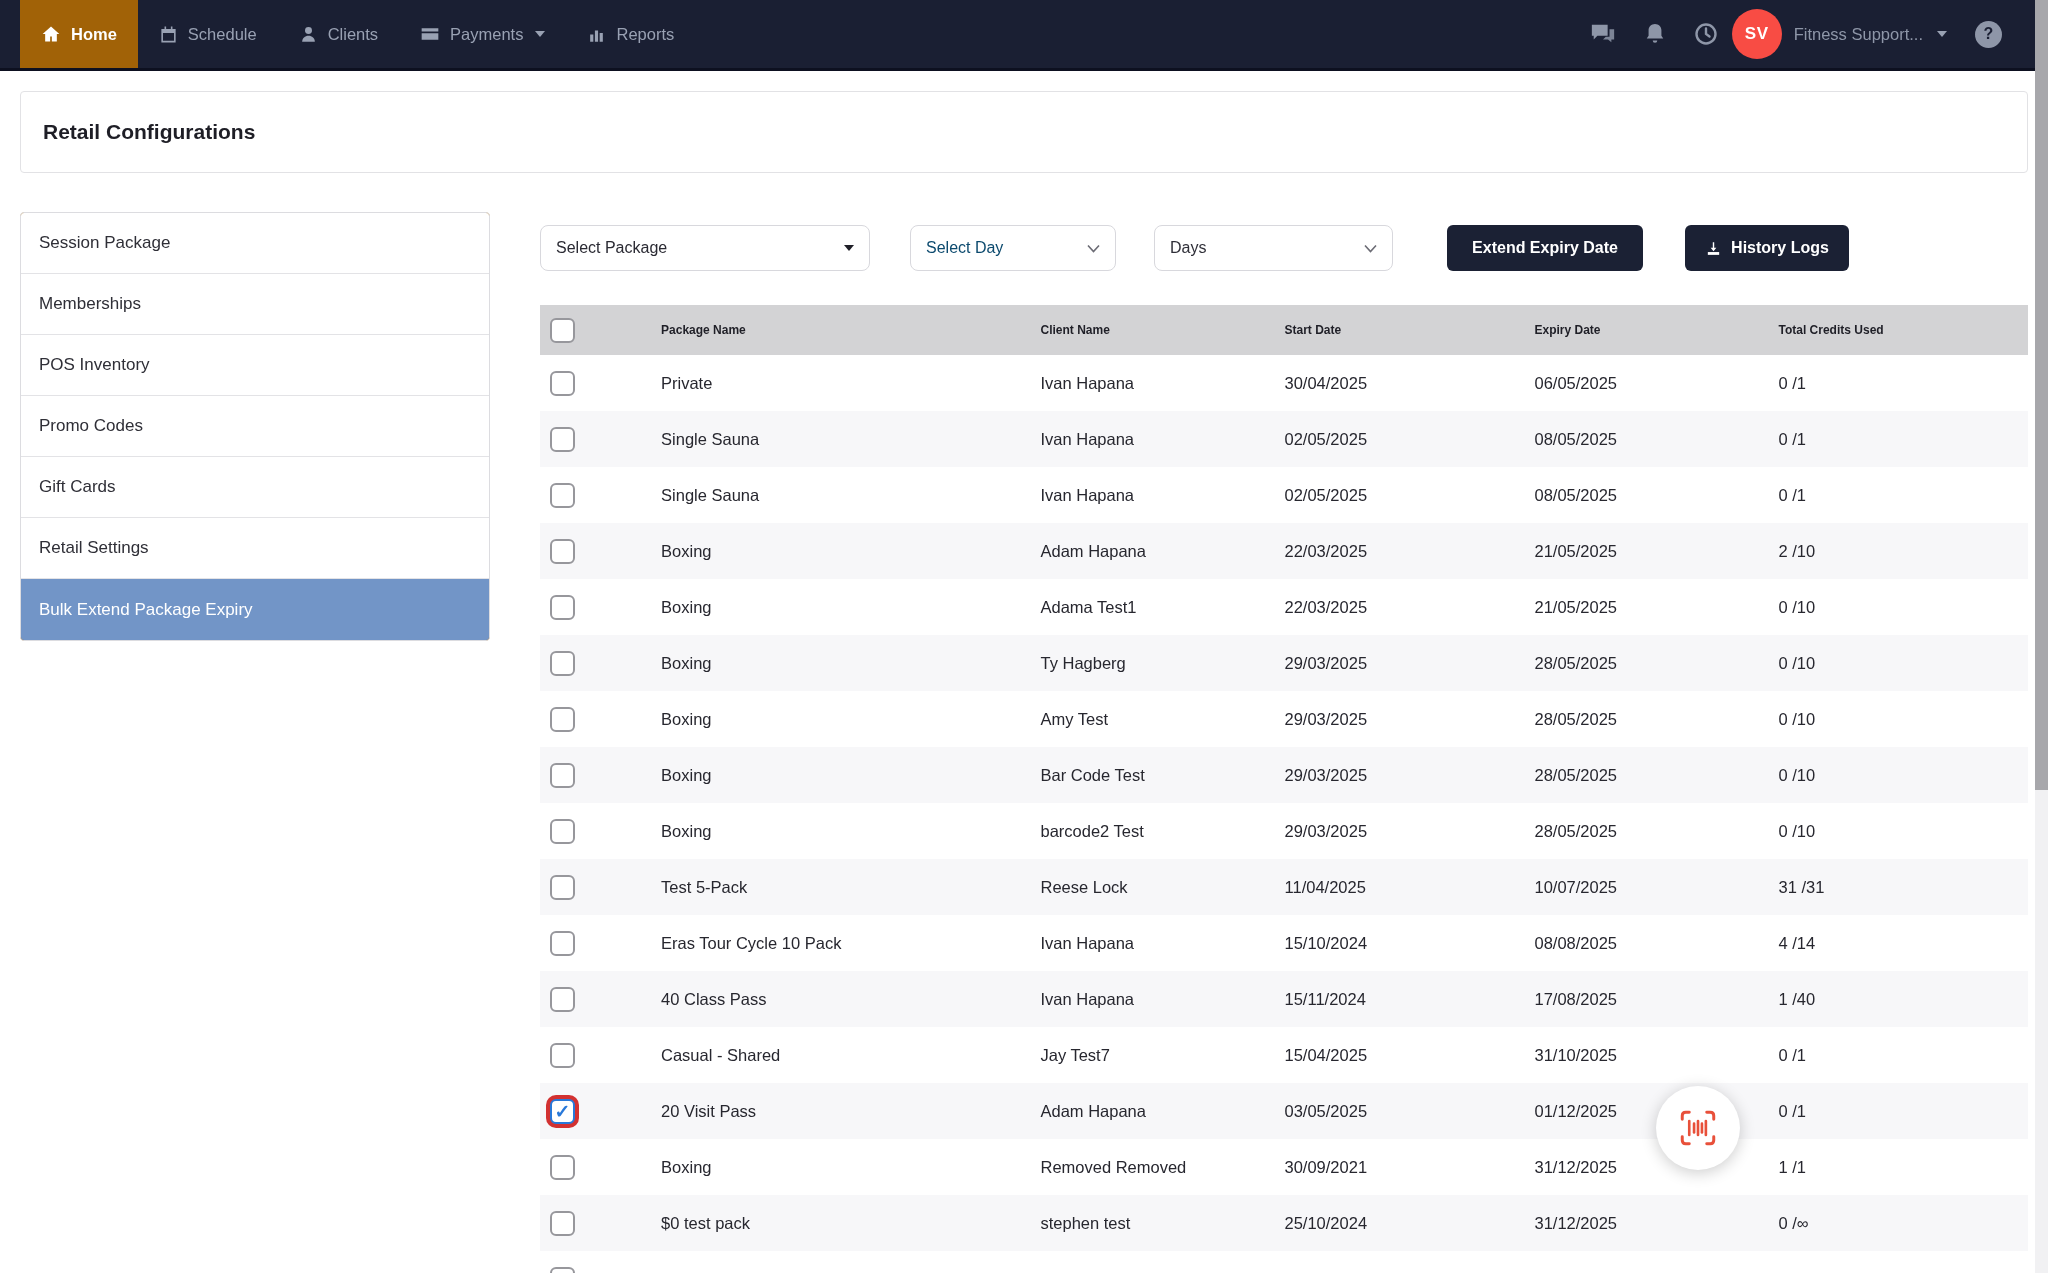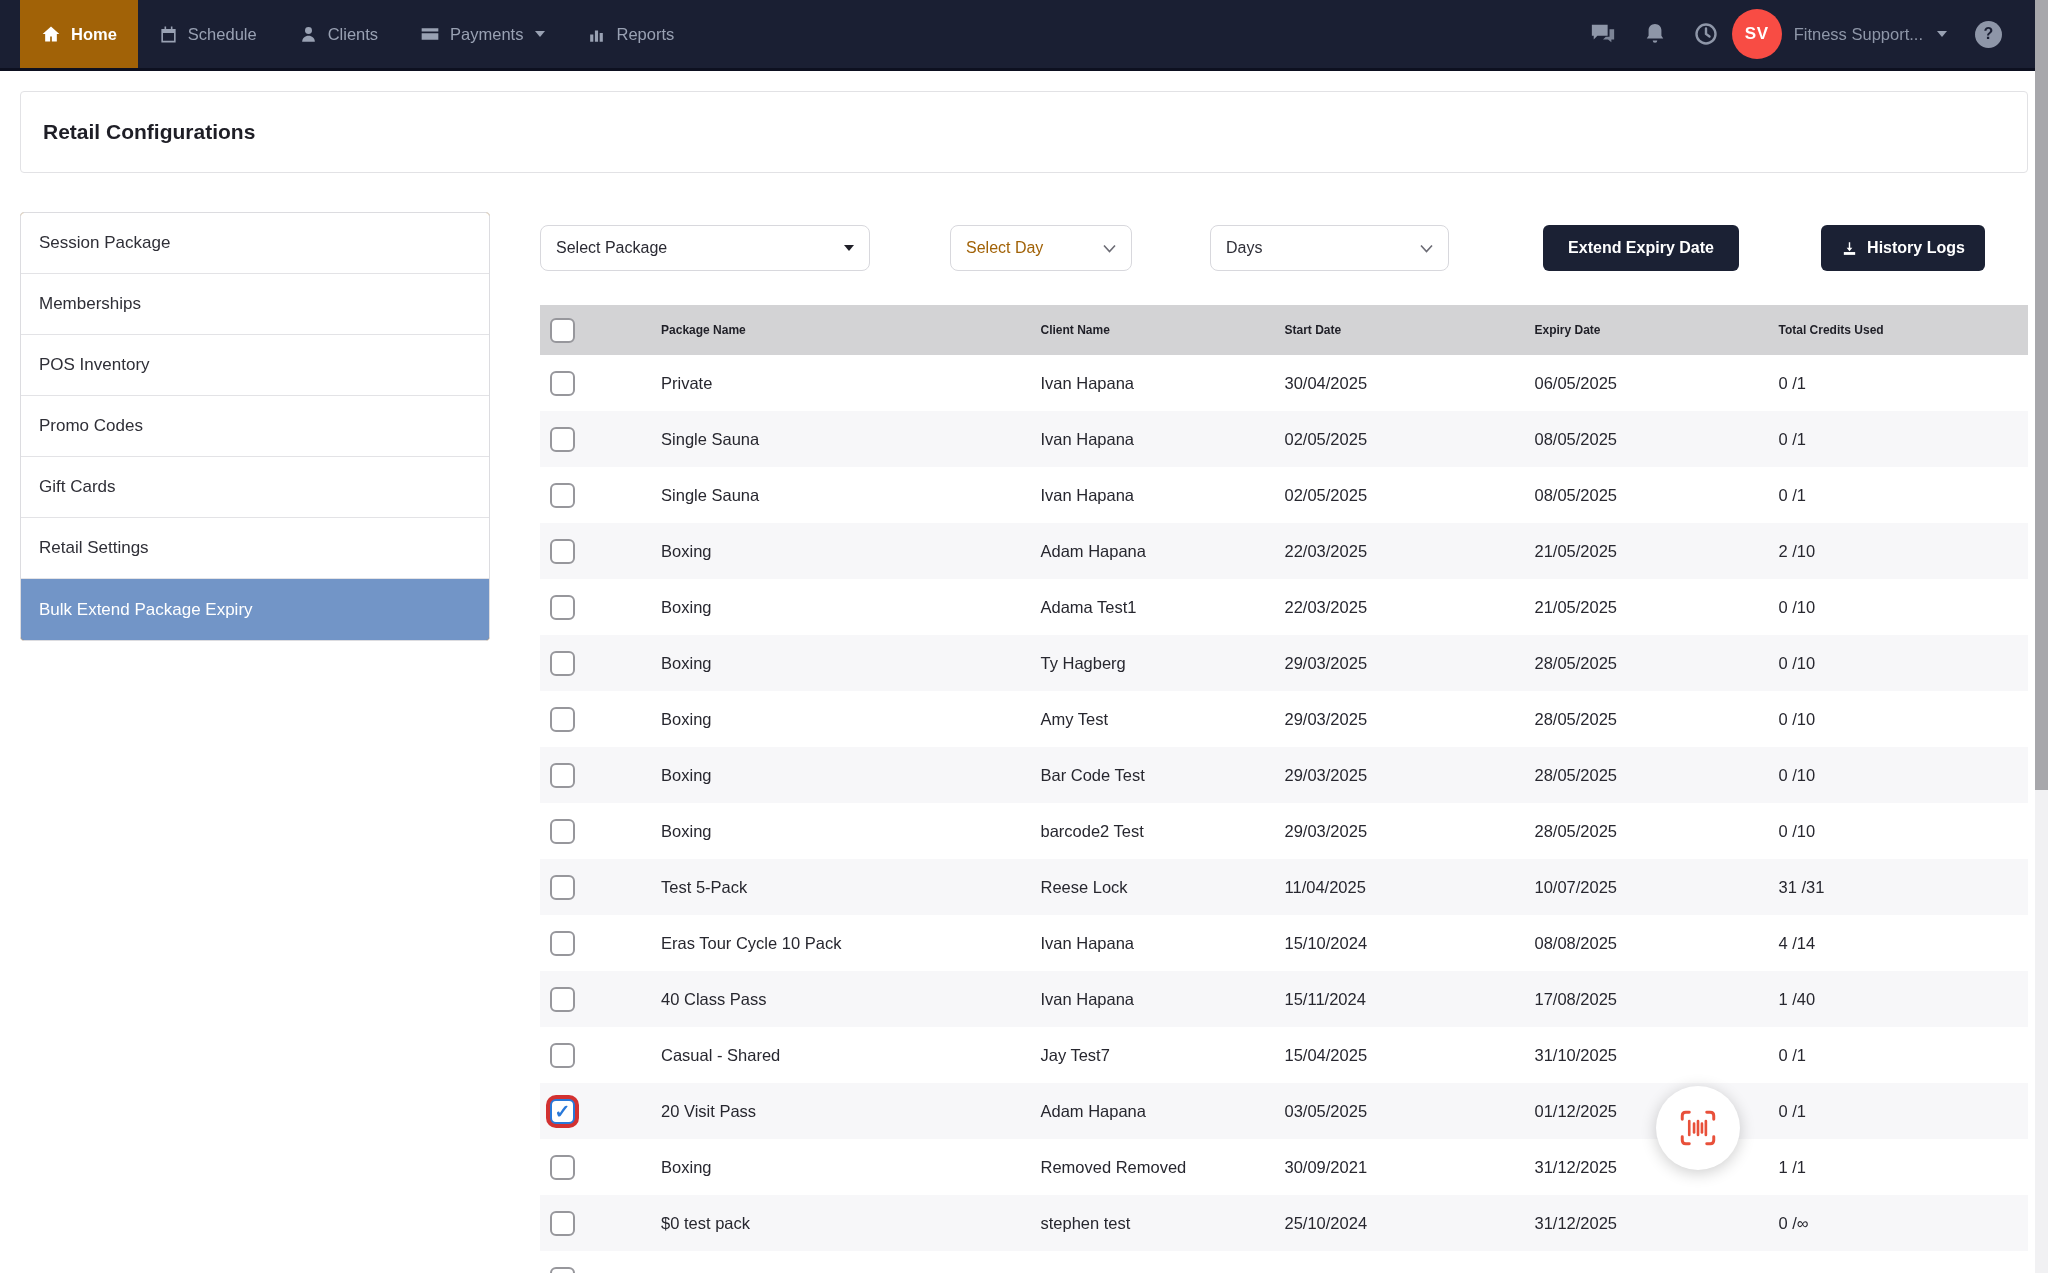--- a/index.html
+++ b/index.html
@@ -50,28 +50,28 @@
   .content { display:flex; align-items:flex-start; margin:39px 20px 0 20px; }
   .sidebar { width:470px; border:1px solid #dcdce0; border-radius:4px; background:#a16207; overflow:hidden; }
   .side-item {
     height:61px; display:flex; align-items:center; padding-left:18px;
     font-size:17px; color:#2f2f37; border-bottom:1px solid #e3e3e6; cursor:pointer; background:#fff;
   }
   .side-item:last-child { border-bottom:none; }
   .side-item.active { background:#7295c7; color:#ffffff; border-color:#7295c7; }
   .panel { flex:1; margin-left:50px; padding-top:13px; min-width:0; }
   
-  .filter-row { display:flex; align-items:center;gap:40px; }
+  .filter-row { display:flex; align-items:center; }
   .select {
     height:46px; border:1px solid #d8d8dd; border-radius:8px; background:#fff;
     display:flex; align-items:center; justify-content:space-between; padding:0 15px;
     font-size:16px; color:#2a2a33; cursor:pointer;
   }
   .select-package { width:330px; margin-right:40px; }
-  .select-day  { width:182px; margin-right:38px; color:#a16207; }
+  .select-day  { width:206px; margin-right:38px; color:#0c4a6e; }
   .select-days { width:239px; margin-right:54px; color:#2f2f38; }
   .caret-filled {
     width:0; height:0; border-left:5px solid transparent; border-right:5px solid transparent;
     border-top:6px solid #1f1f27;
   }
   .btn {
     height:46px; border-radius:6px; background:#1b2134; color:#fff; font-size:16px; font-weight:700;
     display:flex; align-items:center; justify-content:center; cursor:pointer; border:none;
     font-family:"Liberation Sans", sans-serif;
   }

